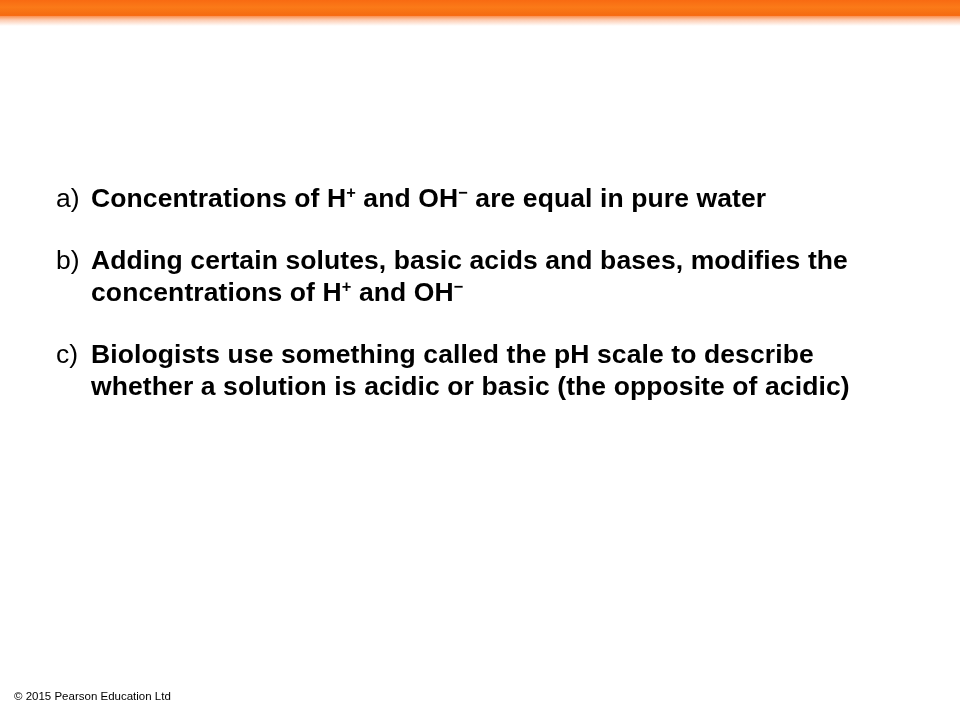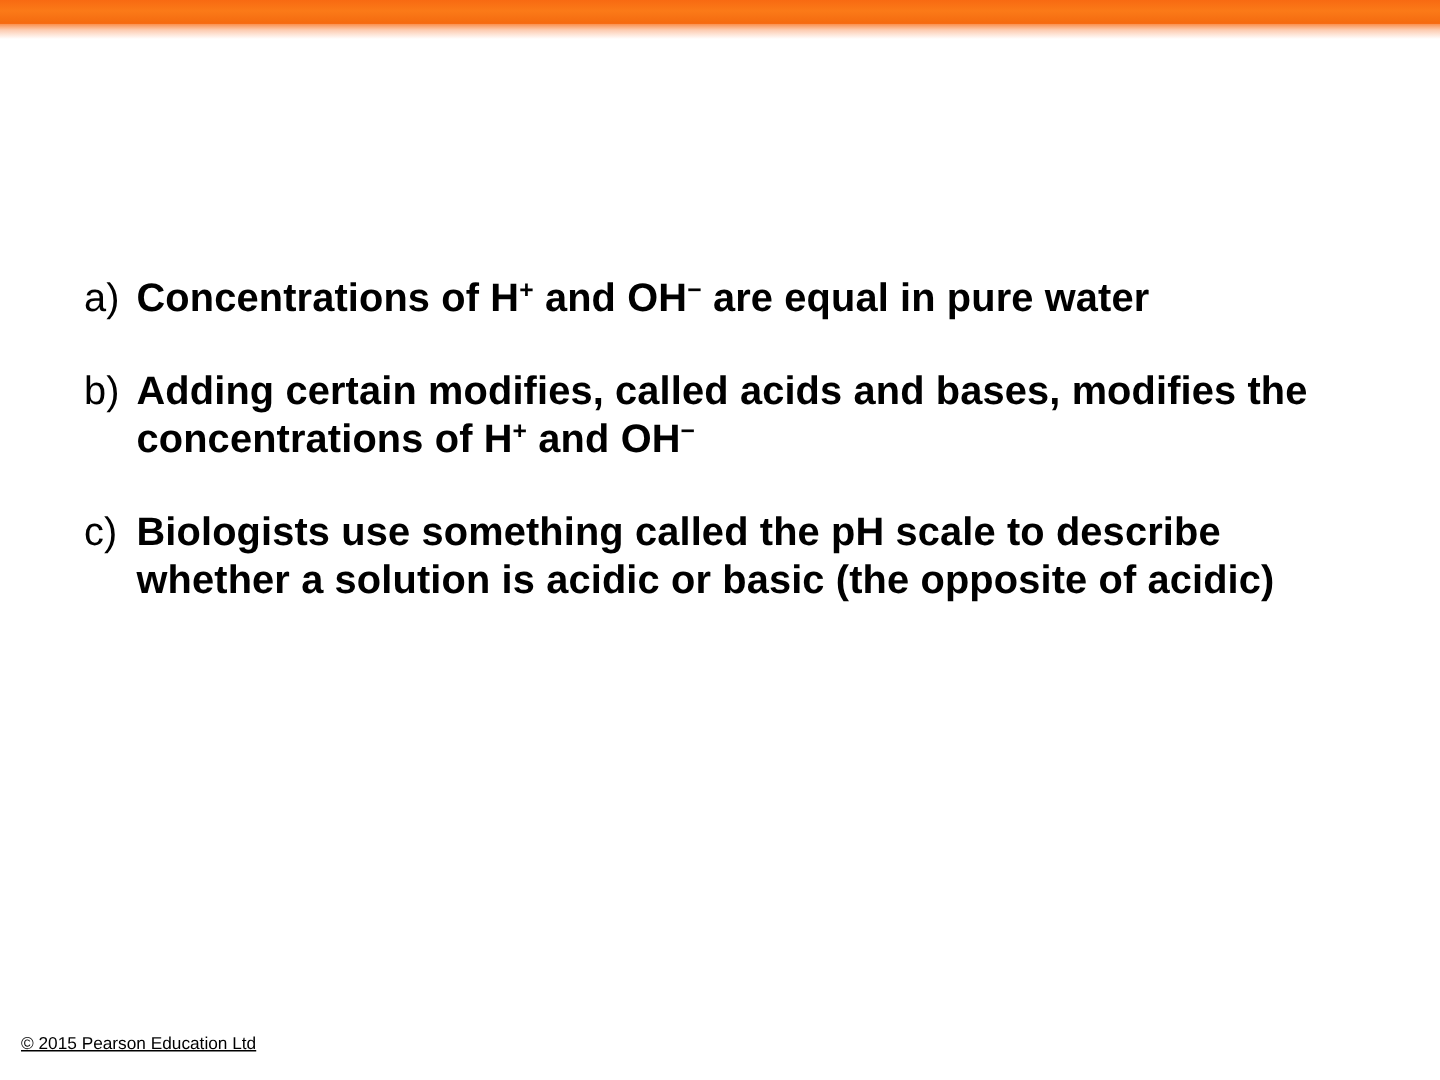--- a/index.html
+++ b/index.html
@@ -77,21 +77,20 @@
     vertical-align: 0.52em;
     line-height: 0;
   }
   .footer {
     position: absolute;
     left: 14px;
     bottom: 18px;
     font-size: 11.5px;
     color: #000000;
     font-family: "Liberation Sans", sans-serif;
-    text-decoration: underline;
   }
 </style>
 </head>
 <body>
 
 <div class="slide">
 
   <div class="top-band">
     <div class="band-core"></div>
     <div class="band-fade"></div>
@@ -99,21 +98,21 @@
 
   <div class="content">
 
     <div class="bullet">
       <span class="marker">a)</span>
       <span class="btext"><span>Concentrations of H</span><span class="sup">+</span><span> and OH</span><span class="sup">−</span><span> are equal in pure water</span></span>
     </div>
 
     <div class="bullet">
       <span class="marker">b)</span>
-      <span class="btext"><span>Adding certain modifies, called acids and bases, modifies the concentrations of H</span><span class="sup">+</span><span> and OH</span><span class="sup">−</span></span>
+      <span class="btext"><span>Adding certain solutes, basic acids and bases, modifies the concentrations of H</span><span class="sup">+</span><span> and OH</span><span class="sup">−</span></span>
     </div>
 
     <div class="bullet">
       <span class="marker">c)</span>
       <span class="btext">Biologists use something called the pH scale to describe whether a solution is acidic or basic (the opposite of acidic)</span>
     </div>
 
   </div>
 
   <div class="footer">© 2015 Pearson Education Ltd</div>

